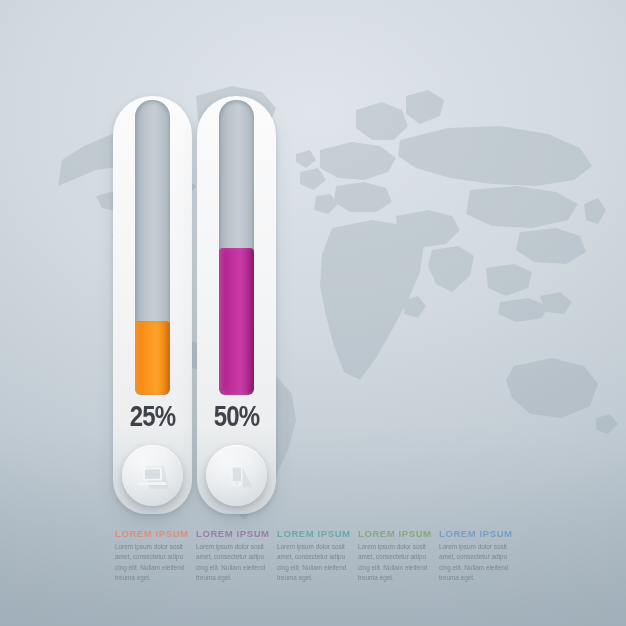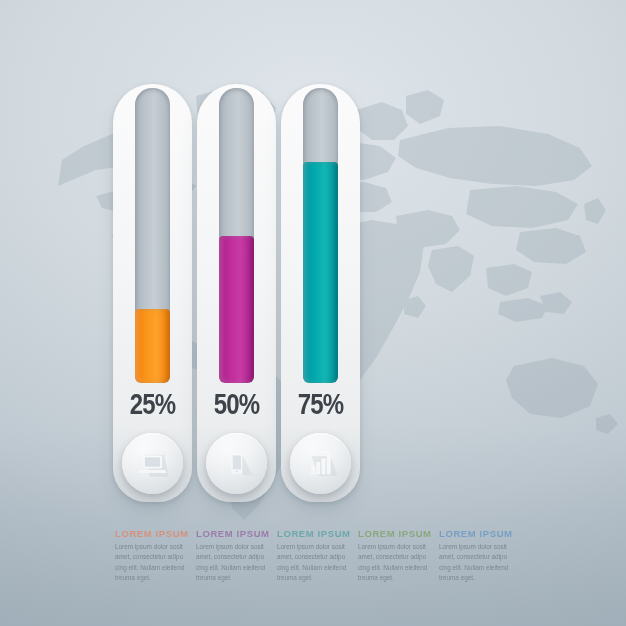--- a/index.html
+++ b/index.html
@@ -25,21 +25,21 @@
 
   
   #vignette{
     position:absolute;left:0;bottom:0;width:626px;height:200px;
     background:linear-gradient(to bottom, rgba(150,166,178,0) 0%, rgba(150,166,178,.45) 100%);
     pointer-events:none;
   }
 
   
   #cols{
-    position:absolute;left:113px;top:84px;width:400px;height:420px;
+    position:absolute;left:113px;top:96px;width:400px;height:420px;
     display:flex;gap:5px;
   }
   .col{position:relative;width:79px;height:420px;}
 
   
   .card{
     position:absolute;left:0;top:0;width:79px;height:418px;
     border-radius:39px 39px 34px 34px;
     background:linear-gradient(to bottom,#fbfbfc 0%,#f4f5f6 46%,#eceeef 78%,#e4e7e9 100%);
     box-shadow:0 2px 5px rgba(70,85,95,.20), 0 10px 18px rgba(70,85,95,.10);
@@ -178,37 +178,20 @@
       <div class="disc">
         <svg viewBox="0 0 48 48">
           <polygon points="19,11 31,11 46,40 34,40" fill="#d9dee2" opacity=".55"></polygon>
           <rect x="17" y="10" width="15" height="28" rx="2.4" fill="#ffffff"></rect>
           <rect x="18.8" y="13" width="11.4" height="19" fill="#e2e7ea"></rect>
           <circle cx="24.5" cy="35" r="1.5" fill="#e2e7ea"></circle>
         </svg>
       </div>
     </div>
 
-    <div class="col">
-      <div class="card"></div>
-      <div class="track">
-        <div class="fill" style="height:75%;background:linear-gradient(to right,#008e98 0%,#00a8ac 30%,#12b7b4 62%,#008d97 100%);"></div>
-      </div>
-      <div class="pct">75%</div>
-      <div class="disc">
-        <svg viewBox="0 0 48 48">
-          <polygon points="12,14 38,14 47,41 21,41" fill="#d9dee2" opacity=".55"></polygon>
-          <rect x="11" y="27" width="5.4" height="12" fill="#ffffff"></rect>
-          <rect x="18.2" y="22" width="5.4" height="17" fill="#ffffff"></rect>
-          <rect x="25.4" y="17" width="5.4" height="22" fill="#ffffff"></rect>
-          <rect x="32.6" y="12" width="5.4" height="27" fill="#ffffff"></rect>
-          <path d="M12 11 l26 -2 l-5 -3 Z" fill="#ffffff"></path>
-        </svg>
-      </div>
-    </div>
 
 
 
   </div>
 
   <div id="texts">
     <div class="tcol">
       <div class="thead" style="color:#ea8a6b">LOREM IPSUM</div>
       <div class="tbody">Lorem ipsum dolor sosit amet, consectetur adipo cing elit. Nullam eleifend treuma eget.</div>
     </div>

